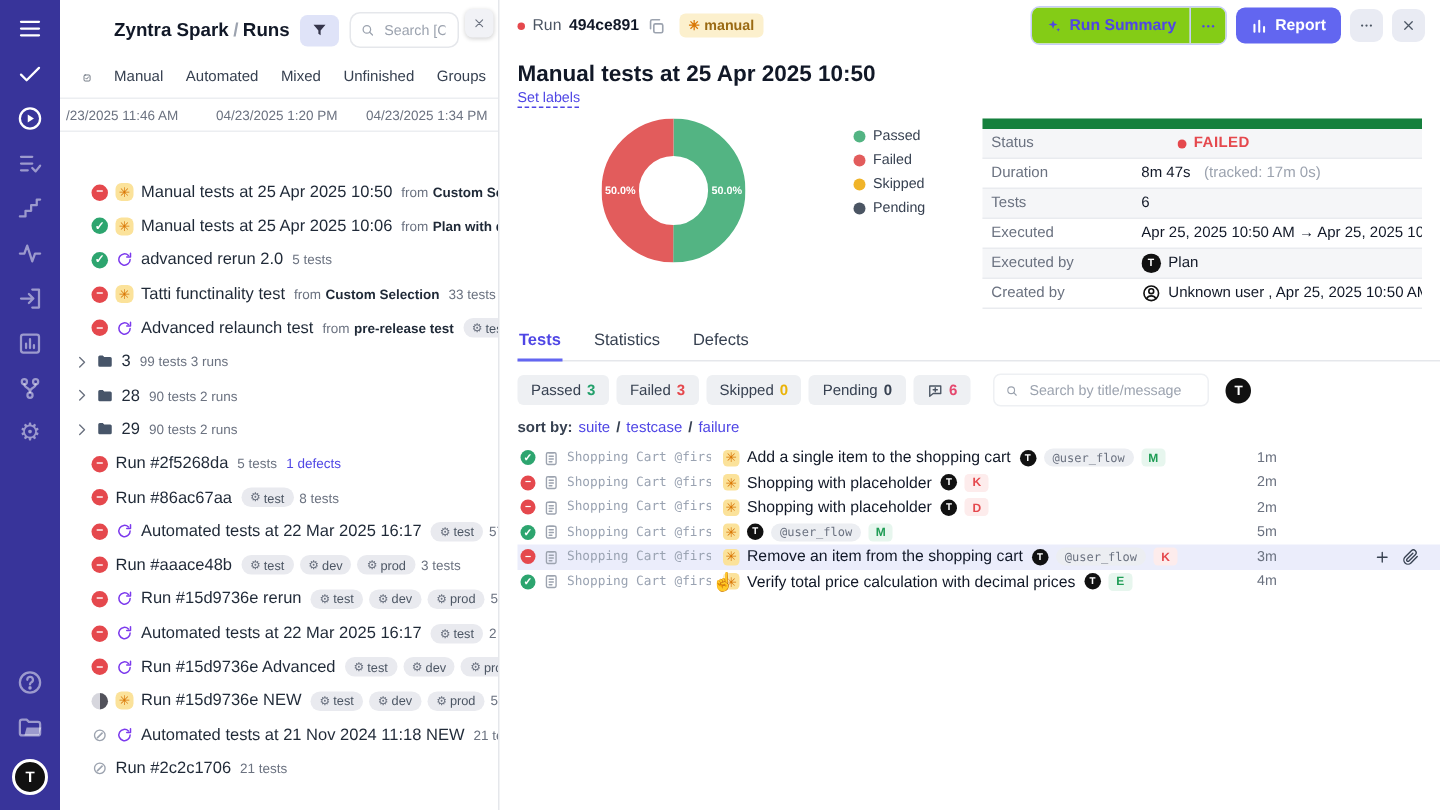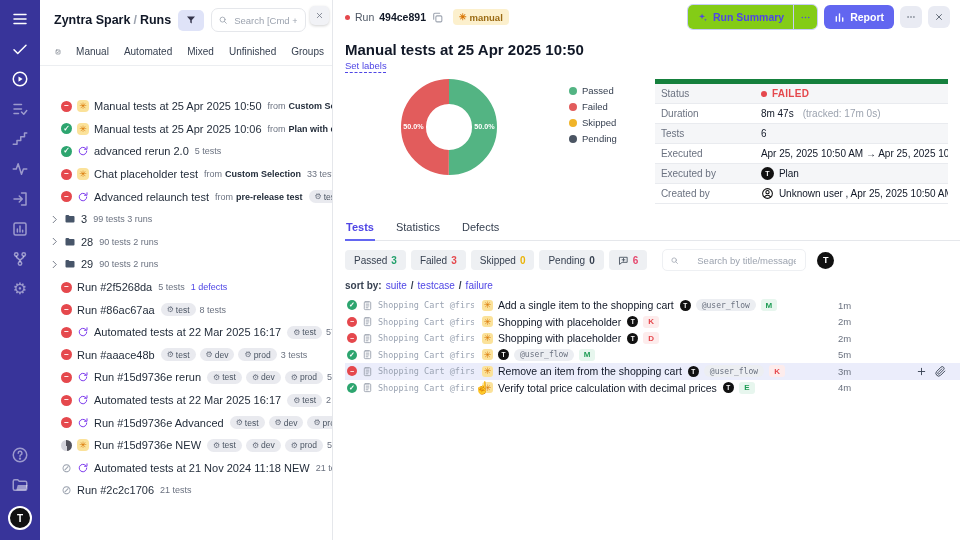--- a/index.html
+++ b/index.html
@@ -12,21 +12,21 @@
   .rail .ric{width:18px;height:18px;margin-bottom:12px;color:rgba(255,255,255,.5);cursor:pointer;}
   .rail .ric.active{color:#fff;}
   .rail .spacer{flex:1;}
   .rail-avatar{width:20px;height:20px;border-radius:50%;background:#111;border:2px solid #fff;color:#fff;
         font-weight:bold;font-size:10px;display:flex;align-items:center;justify-content:center;margin-bottom:10px;cursor:pointer;}
   .ic{display:inline-flex;}
   .ic svg{width:100%;height:100%;fill:none;stroke:currentColor;stroke-width:2;stroke-linecap:round;stroke-linejoin:round;}
   
   .sidebar{width:293px;min-width:293px;border-right:1px solid #e5e7eb;background:#fff;position:relative;
         display:flex;flex-direction:column;box-sizing:border-box;}
-  .sb-head{display:flex;align-items:center;gap:7px;padding:8px 26px 6px 14px;}
+  .sb-head{display:flex;align-items:center;gap:7px;padding:8px 26px 6px 14px;margin-left:22px;}
   .sb-title{font-size:12.5px;font-weight:bold;white-space:nowrap;}
   .sb-title .proj{color:#111827;cursor:pointer;}
   .sb-title .sep{color:#9ca3af;margin:0 3px;}
   .funnel-btn{width:26px;height:21px;border:none;border-radius:5px;background:#dfe3f8;color:#35354b;
         display:flex;align-items:center;justify-content:center;cursor:pointer;padding:0;}
   .funnel-btn .ic{width:12px;height:12px;}
   .sb-search{flex:1;height:22px;border:1px solid #e5e7eb;border-radius:7px;display:flex;align-items:center;
         gap:4px;padding:0 6px;background:#fff;min-width:0;}
   .sb-search .ic{width:10px;height:10px;color:#9ca3af;flex:none;}
   .sb-search input{border:none;outline:none;font-size:9.5px;color:#374151;width:100%;min-width:0;
@@ -93,21 +93,21 @@
         text-underline-offset:3px;cursor:pointer;width:max-content;}
   
   .overview{display:flex;margin-top:8px;height:130px;}
   .donut-wrap{width:96px;height:96px;margin-left:56px;flex:none;position:relative;}
   .legend{margin-left:72px;padding-top:6px;flex:none;}
   .legend-item{display:flex;align-items:center;gap:5px;margin-bottom:5px;}
   .legend-dot{width:8px;height:8px;border-radius:50%;flex:none;}
   .legend-label{font-size:9.5px;color:#374151;}
   .info{margin-left:38px;flex:1;margin-right:12px;min-width:0;align-self:flex-start;}
   .info-row{display:flex;align-items:center;height:19px;border-bottom:1px solid #e9ebef;font-size:10px;}
-  .info-row:first-child{border-top:5px solid #15803d;}
+  .info-row:first-child{border-top:7px solid #15803d;gap:24px;}
   .info-row:nth-child(odd){background:#f5f6f8;}
   .info-label{width:100px;flex:none;color:#6b7280;padding-left:6px;}
   .info-value{color:#111827;display:flex;align-items:center;gap:5px;min-width:0;white-space:nowrap;overflow:hidden;}
   .info-value .failed-dot{width:6px;height:6px;border-radius:50%;background:#e5484d;}
   .info-value.failed{color:#e5484d;font-weight:bold;letter-spacing:.3px;}
   .info-extra{color:#9ca3af;margin-left:4px;}
   .mini-av{width:13px;height:13px;border-radius:50%;background:#111;color:#fff;font-size:7px;font-weight:bold;
         display:inline-flex;align-items:center;justify-content:center;flex:none;}
   .user-ic{width:13px;height:13px;color:#111;flex:none;}
   
@@ -116,21 +116,21 @@
   .tab.active{color:#4f46e5;font-weight:bold;border-bottom-color:#6366f1;}
   
   .filters{display:flex;align-items:center;margin-top:8px;gap:5px;padding-right:12px;}
   .chip{height:20px;border-radius:4px;background:#eef0f3;display:flex;align-items:center;gap:4px;
         padding:0 9px;font-size:10px;color:#374151;cursor:pointer;}
   .chip .cnt{font-weight:bold;}
   .chip .ic{width:11px;height:11px;color:#4b5563;}
   .f-search{display:flex;align-items:center;gap:5px;margin-left:10px;border:1px solid #eef0f3;border-radius:5px;
         height:20px;padding:0 7px;width:128px;}
   .f-search .ic{width:9px;height:9px;color:#9ca3af;flex:none;}
-  .f-search input{border:none;outline:none;font-size:9.5px;width:100%;font-family:"Liberation Sans",sans-serif;color:#374151;margin-left:11px;}
+  .f-search input{border:none;outline:none;font-size:9.5px;width:100%;font-family:"Liberation Sans",sans-serif;color:#374151;}
   .f-search input::placeholder{color:#9ca3af;}
   .f-avatar{width:17px;height:17px;border-radius:50%;background:#111;color:#fff;font-weight:bold;font-size:9px;
         display:flex;align-items:center;justify-content:center;margin-left:6px;cursor:pointer;flex:none;}
   
   .sortrow{display:flex;align-items:center;gap:4px;font-size:10px;margin:9px 0 6px;}
   .sortrow .lb{font-weight:bold;color:#374151;}
   .sortrow a{color:#4f46e5;cursor:pointer;}
   .sortrow .sl{color:#374151;font-weight:bold;}
   
   .trow{height:16.5px;display:flex;align-items:center;padding:0 14px 0 2px;white-space:nowrap;overflow:hidden;cursor:pointer;}
@@ -265,20 +265,25 @@
             <rect x="4" y="4" width="16" height="16" rx="3"></rect>
             <path d="M8.5 12.5l2.5 2.5 5-6"></path>
           </svg>
         </span>
         <span class="sb-tab">Manual</span>
         <span class="sb-tab">Automated</span>
         <span class="sb-tab">Mixed</span>
         <span class="sb-tab">Unfinished</span>
         <span class="sb-tab">Groups</span>
       </div>
+    <div class="sb-dates" id="sbDates">
+        <span>/23/2025 11:46 AM</span>
+        <span>04/23/2025 1:20 PM</span>
+        <span>04/23/2025 1:34 PM</span>
+      </div>
     <div class="sb-list" id="sbList">
         <div class="sb-item">
           <span class="st failed">−</span>
           <span class="kind manual">✳</span>
           <span class="nm">Manual tests at 25 Apr 2025 10:50</span>
           <span class="frm">from</span>
           <span class="frmb">Custom Selection</span>
         </div>
         <div class="sb-item">
           <span class="st passed">✓</span>
@@ -294,21 +299,21 @@
               <path d="M19.5 12a7.5 7.5 0 1 1-2.2-5.3"></path>
               <path d="M20 3.5v5h-5"></path>
             </svg>
           </span>
           <span class="nm">advanced rerun 2.0</span>
           <span class="meta">5 tests</span>
         </div>
         <div class="sb-item">
           <span class="st failed">−</span>
           <span class="kind manual">✳</span>
-          <span class="nm">Chat placeholder test</span>
+          <span class="nm">Tatti functinality test</span>
           <span class="frm">from</span>
           <span class="frmb">Custom Selection</span>
           <span class="meta">33 tests</span>
         </div>
         <div class="sb-item">
           <span class="st failed">−</span>
           <span class="ic kind auto">
             <svg viewBox="0 0 24 24">
               <path d="M19.5 12a7.5 7.5 0 1 1-2.2-5.3"></path>
               <path d="M20 3.5v5h-5"></path>

